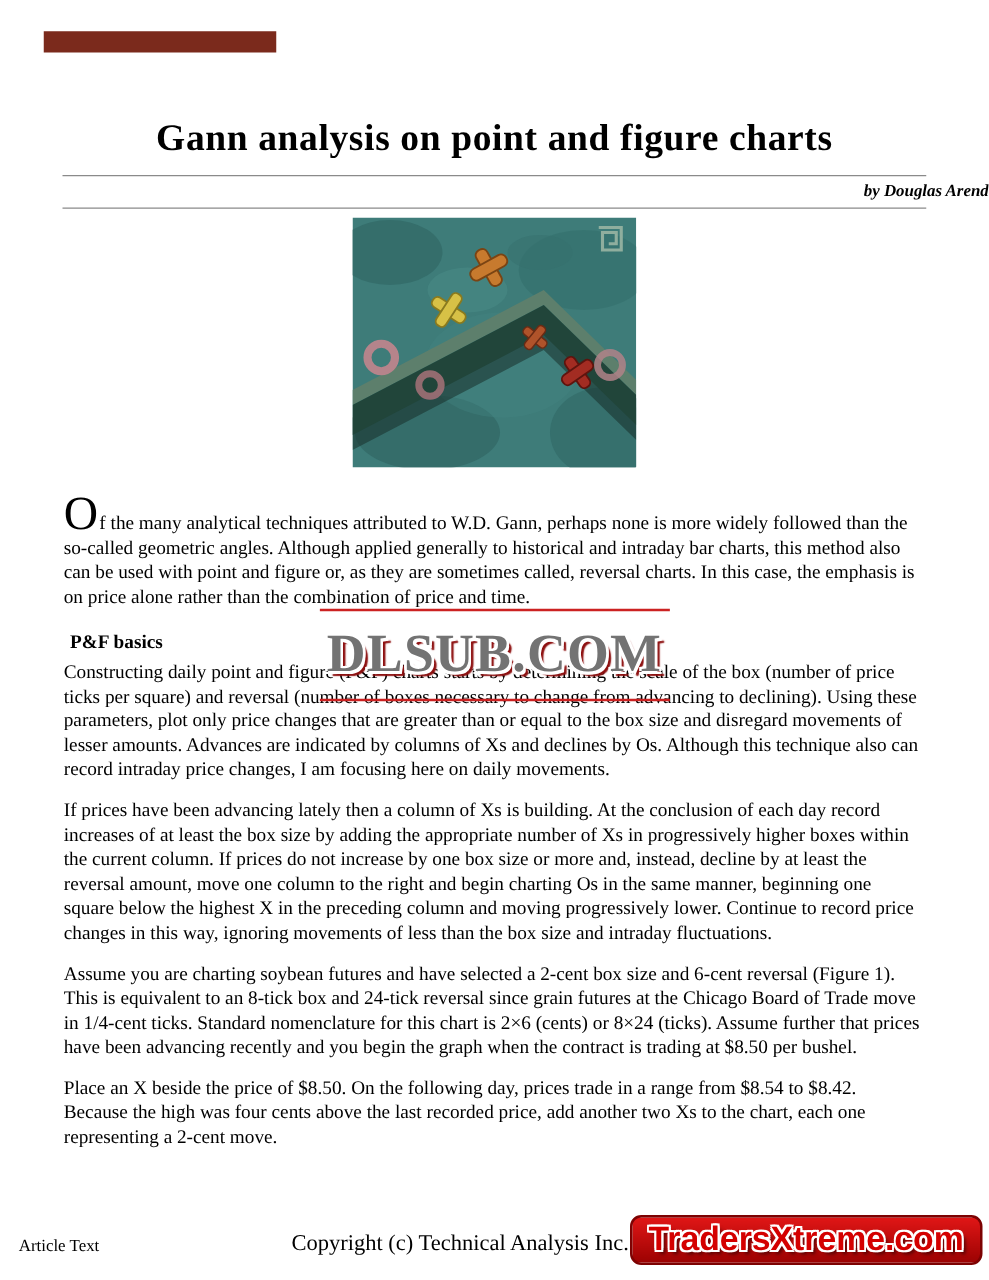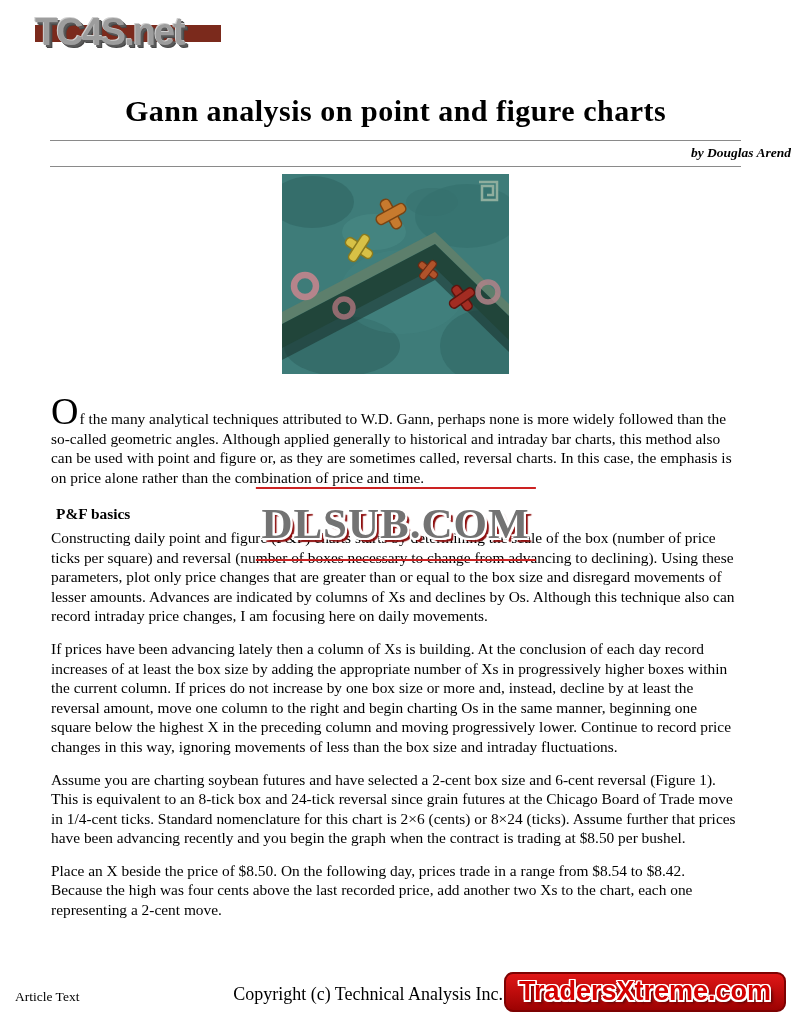--- a/index.html
+++ b/index.html
@@ -104,21 +104,20 @@
   }
 </style>
 </head>
 <body>
 
 <div class="page">
 
   <div class="top-header">
     <div class="tc4s">
       <div class="tc4s-stripe"></div>
-      <span class="tc4s-text">TC4S.net</span>
     </div>
   </div>
 
   <h1 class="title">Gann analysis on point and figure charts</h1>
   <hr class="rule">
   <div class="byline">by Douglas Arend</div>
   <hr class="rule below">
 
   <div class="figure">
     <svg width="227" height="200" viewBox="0 0 227 200">

